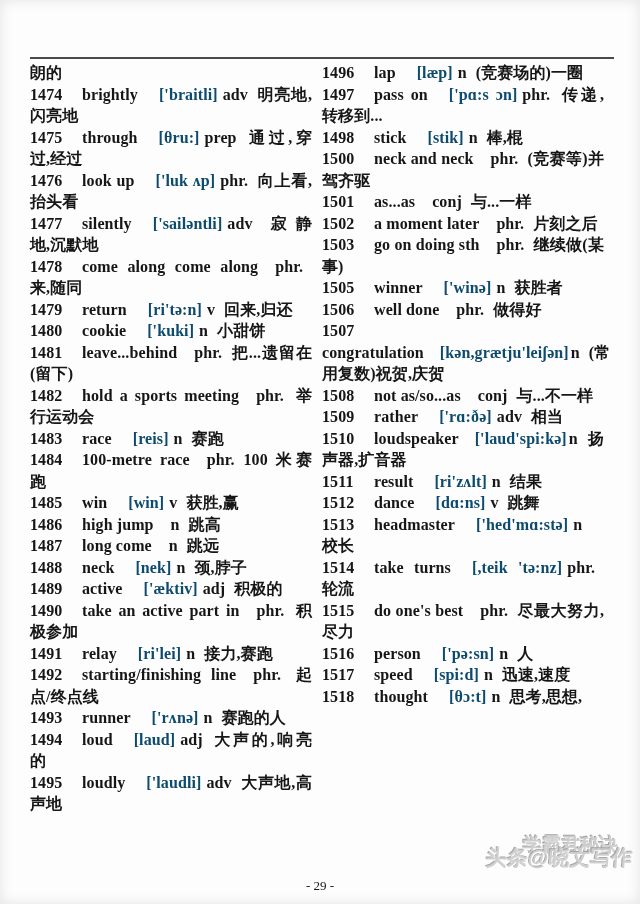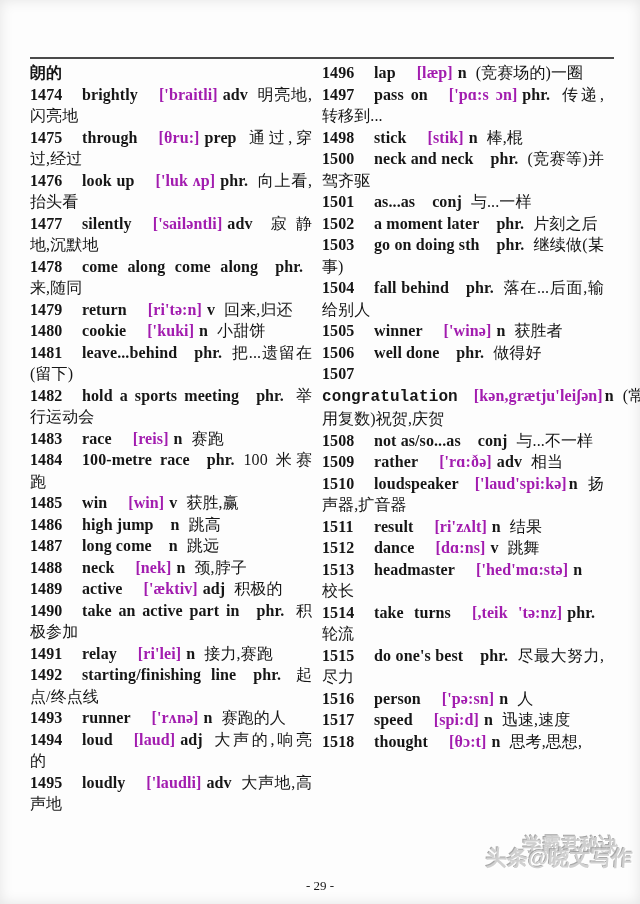--- a/index.html
+++ b/index.html
@@ -31,24 +31,24 @@
   .entry{
     margin:0;
     font-size:16px;
     line-height:21.5px;
     text-align:justify;
     font-weight:bold;
     letter-spacing:.1px;
   }
   .num{display:inline-block;min-width:40px;margin-right:12px;}
   .en{margin-right:5px;}
-  .ph{color:#a21caf;margin-right:5px;padding-left:16px;}
+  .ph{color:#0c4a6e;margin-right:5px;padding-left:16px;}
   .pos{margin-right:9px;}
   .pos.wide{margin-left:12px;}
-  .cn{font-weight:normal;}
+  .cn{font-weight:bold;}
   .cont-line{font-weight:bold;}
   .footer{
     flex:0 0 auto;
     text-align:center;
     font-size:13px;
     padding:10px 0 4px 0;
     height:36px;
     box-sizing:border-box;
   }
   .watermark{
@@ -99,24 +99,23 @@
         <p class="entry"><span class="num">1495</span><span class="en">loudly</span><span class="ph">['laudli]</span><span class="pos">adv</span><span class="cn">大声地,高声地</span></p>
       </div>
     <div class="col" id="col-right">
         <p class="entry"><span class="num">1496</span><span class="en">lap</span><span class="ph">[læp]</span><span class="pos">n</span><span class="cn">(竞赛场的)一圈</span></p>
         <p class="entry"><span class="num">1497</span><span class="en">pass on</span><span class="ph">['pɑ:s ɔn]</span><span class="pos">phr.</span><span class="cn">传递,转移到...</span></p>
         <p class="entry"><span class="num">1498</span><span class="en">stick</span><span class="ph">[stik]</span><span class="pos">n</span><span class="cn">棒,棍</span></p>
         <p class="entry"><span class="num">1500</span><span class="en">neck and neck</span><span class="pos wide">phr.</span><span class="cn">(竞赛等)并驾齐驱</span></p>
         <p class="entry"><span class="num">1501</span><span class="en">as...as</span><span class="pos wide">conj</span><span class="cn">与...一样</span></p>
         <p class="entry"><span class="num">1502</span><span class="en">a moment later</span><span class="pos wide">phr.</span><span class="cn">片刻之后</span></p>
         <p class="entry"><span class="num">1503</span><span class="en">go on doing sth</span><span class="pos wide">phr.</span><span class="cn">继续做(某事)</span></p>
-        <p class="entry"><span class="num">1504</span><span class="en">fall behind</span><span class="pos wide">phr.</span><span class="cn">落在...后面,输给别人</span></p>
         <p class="entry"><span class="num">1505</span><span class="en">winner</span><span class="ph">['winə]</span><span class="pos">n</span><span class="cn">获胜者</span></p>
         <p class="entry"><span class="num">1506</span><span class="en">well done</span><span class="pos wide">phr.</span><span class="cn">做得好</span></p>
-        <p class="entry"><span class="num">1507</span><br><span class="en" style="margin-right: 0px; font-family: Liberation Mono, monospace;">congratulation</span><span class="ph" style="margin-right: 2px;">[kən,grætju'leiʃən]</span><span class="pos">n</span><span class="cn">(常用复数)祝贺,庆贺</span></p>
+        <p class="entry"><span class="num">1507</span><br><span class="en" style="margin-right: 0px;">congratulation</span><span class="ph" style="margin-right: 2px;">[kən,grætju'leiʃən]</span><span class="pos">n</span><span class="cn">(常用复数)祝贺,庆贺</span></p>
         <p class="entry"><span class="num">1508</span><span class="en">not as/so...as</span><span class="pos wide">conj</span><span class="cn">与...不一样</span></p>
         <p class="entry"><span class="num">1509</span><span class="en">rather</span><span class="ph">['rɑ:ðə]</span><span class="pos">adv</span><span class="cn">相当</span></p>
         <p class="entry"><span class="num">1510</span><span class="en" style="margin-right: 0px;">loudspeaker</span><span class="ph" style="margin-right: 2px;">['laud'spi:kə]</span><span class="pos">n</span><span class="cn">扬声器,扩音器</span></p>
         <p class="entry"><span class="num">1511</span><span class="en">result</span><span class="ph">[ri'zʌlt]</span><span class="pos">n</span><span class="cn">结果</span></p>
         <p class="entry"><span class="num">1512</span><span class="en">dance</span><span class="ph">[dɑ:ns]</span><span class="pos">v</span><span class="cn">跳舞</span></p>
         <p class="entry"><span class="num">1513</span><span class="en">headmaster</span><span class="ph">['hed'mɑ:stə]</span><span class="pos">n</span><span class="cn">校长</span></p>
         <p class="entry"><span class="num">1514</span><span class="en">take turns</span><span class="ph">[,teik 'tə:nz]</span><span class="pos">phr.</span><span class="cn">轮流</span></p>
         <p class="entry"><span class="num">1515</span><span class="en">do one's best</span><span class="pos wide">phr.</span><span class="cn">尽最大努力,尽力</span></p>
         <p class="entry"><span class="num">1516</span><span class="en">person</span><span class="ph">['pə:sn]</span><span class="pos">n</span><span class="cn">人</span></p>
         <p class="entry"><span class="num">1517</span><span class="en">speed</span><span class="ph">[spi:d]</span><span class="pos">n</span><span class="cn">迅速,速度</span></p>

